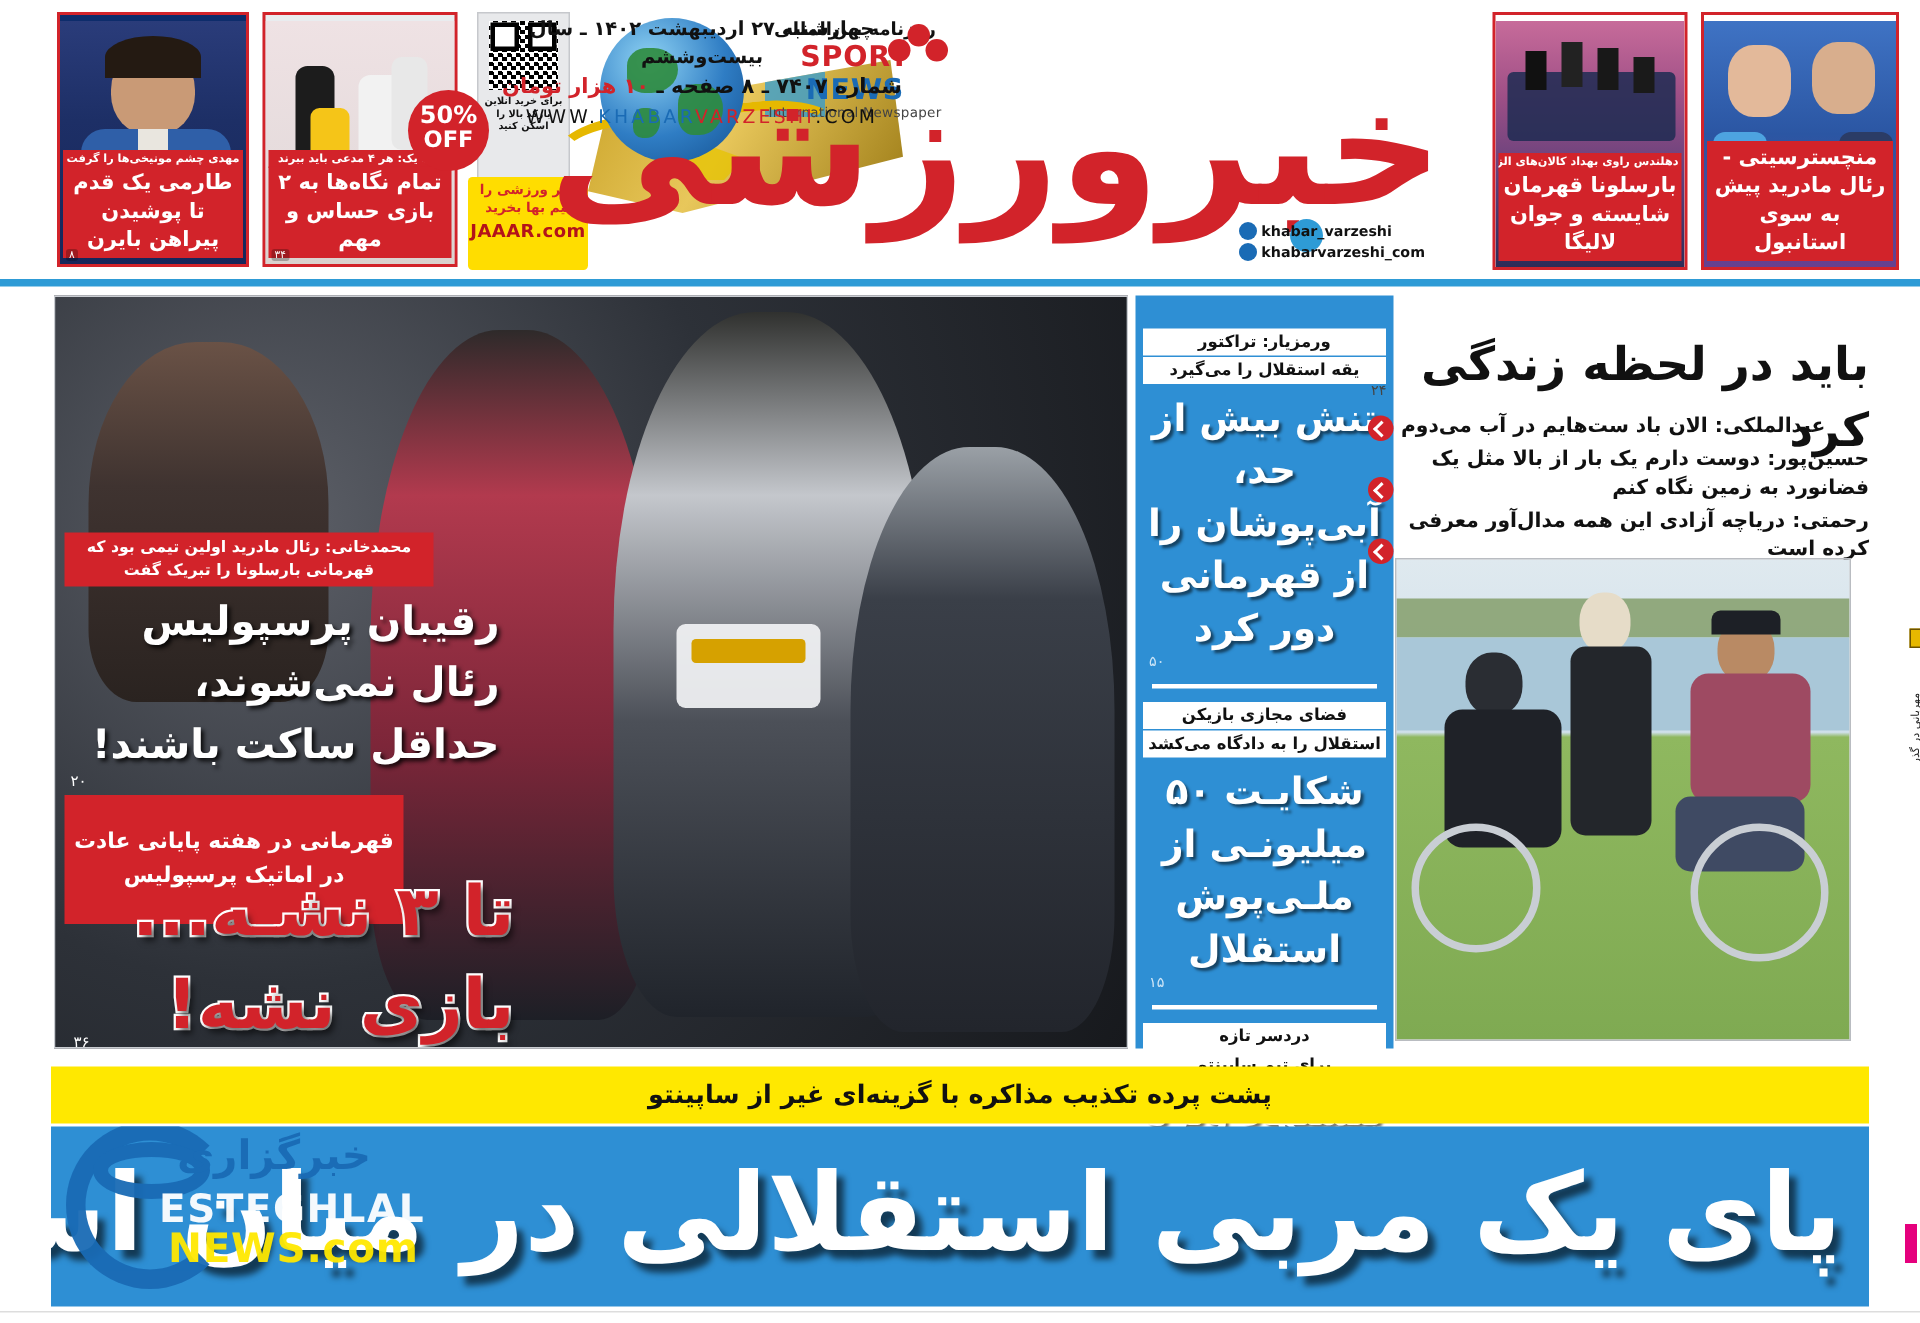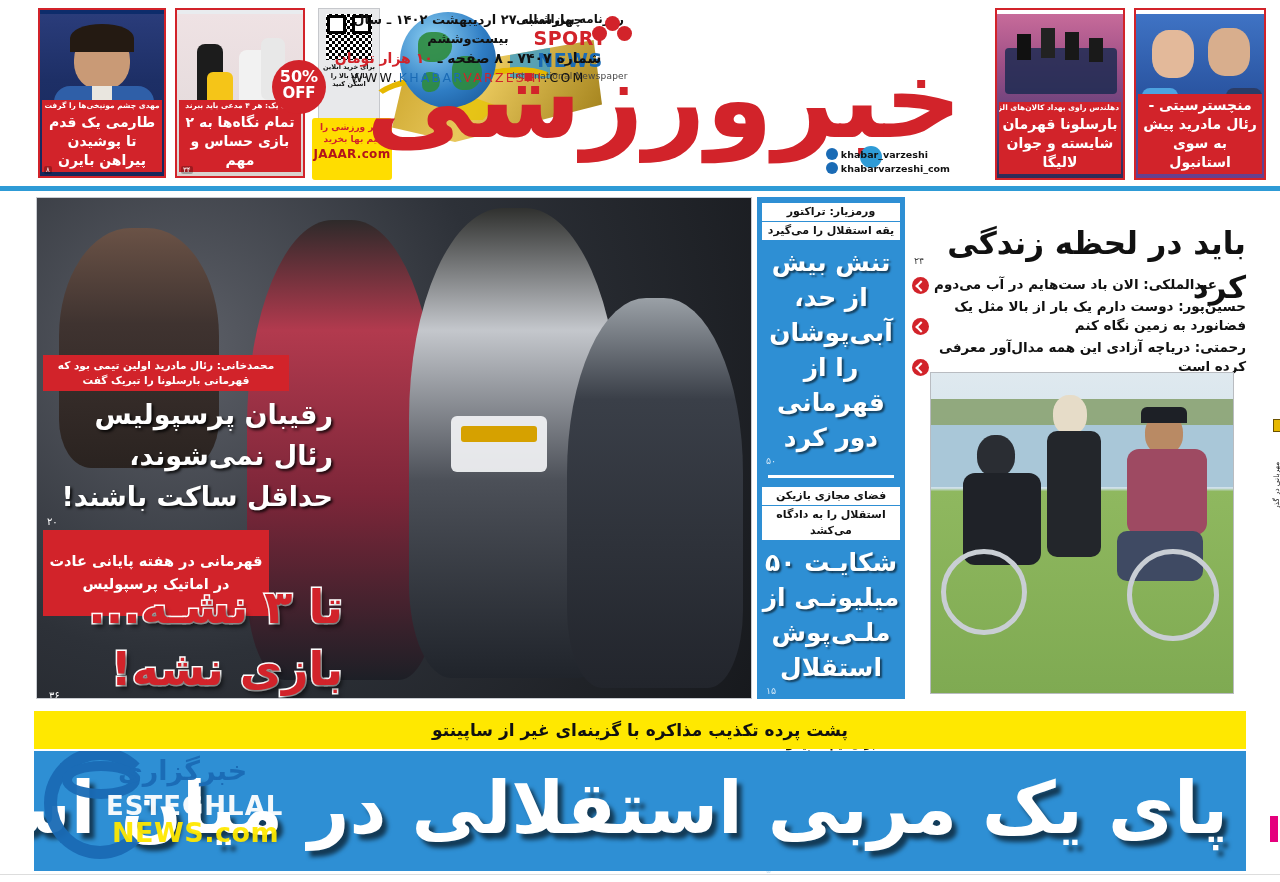--- a/index.html
+++ b/index.html
@@ -155,22 +155,22 @@
   .mp-mega {
     position: absolute; left: 6px; top: 378px; width: 300px;
     color: #d2232a; font-size: 46px; font-weight: bold; line-height: 62px;
     text-align: right; -webkit-text-stroke: 3px #fff; paint-order: stroke fill;
     text-shadow: 3px 4px 4px rgba(0,0,0,.55);
   }
   .mp-pg2 { position: absolute; left: 12px; top: 492px; font-size: 10px; color: #fff; }
 
   
   .mid-col {
-    position: absolute; left: 757px; top: 4px; width: 148px; height: 502px;
-    background: #2e8fd4; padding: 6px 5px;
+    position: absolute; left: 757px; top: 4px; width: 172px; height: 502px;
+    background: #2e8fd4; padding: 22px 5px;
   }
   .mc-kicker {
     background: #fff; color: #111; font-size: 11px; line-height: 16px;
     font-weight: bold; text-align: center; padding: 1px 3px; margin-bottom: 5px;
   }
   .mc-head {
     color: #fff; font-size: 25px; font-weight: bold; line-height: 35px;
     text-align: center; text-shadow: 2px 2px 2px rgba(0,0,0,.55);
   }
   .mc-pg { color: #cfe6f7; font-size: 9.5px; text-align: left; padding-left: 4px; }

